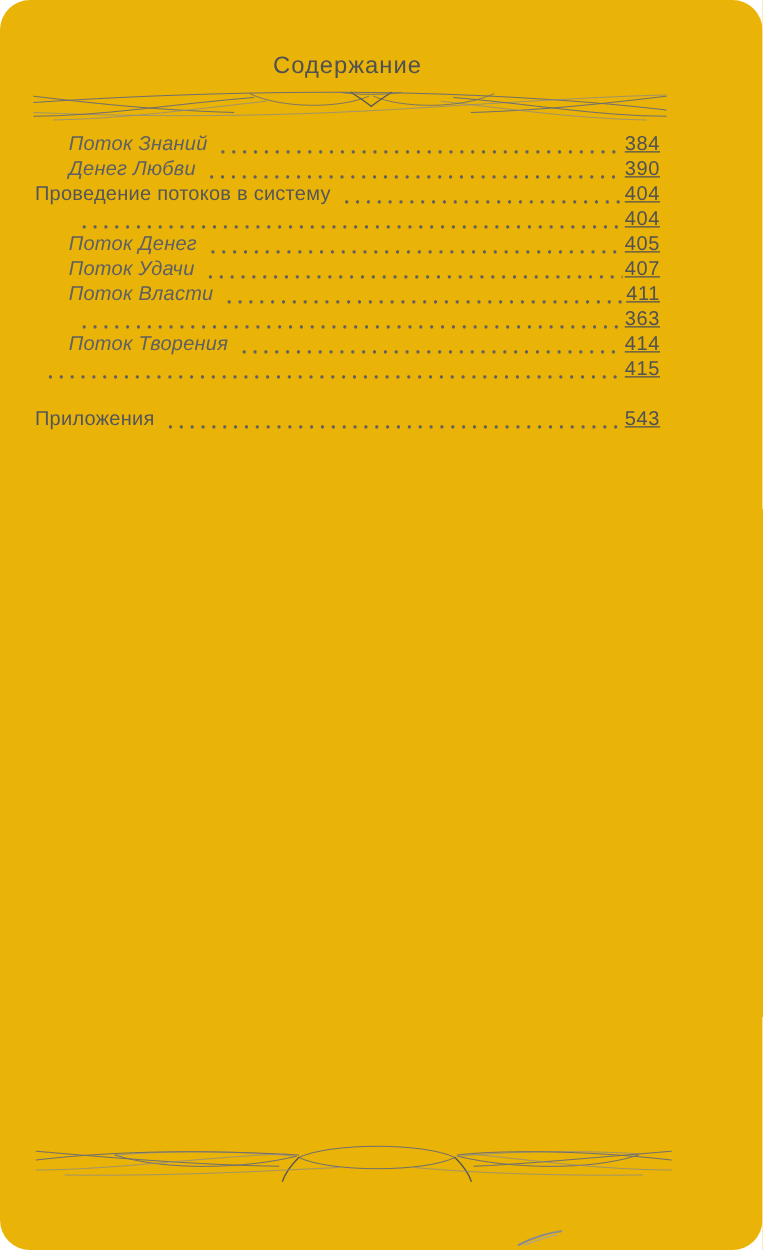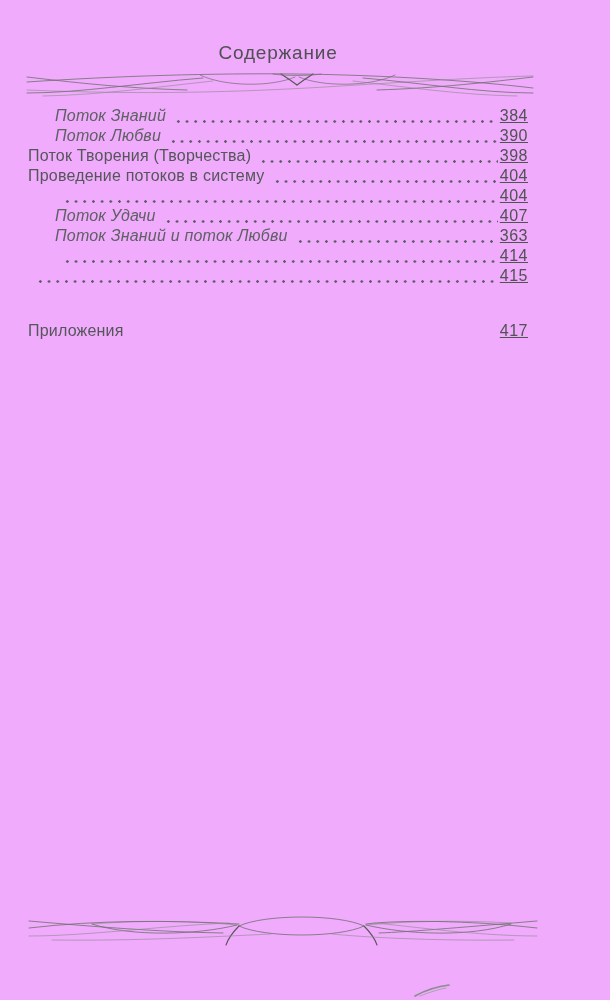--- a/index.html
+++ b/index.html
@@ -4,24 +4,25 @@
 <style>
   html, body {
     margin: 0;
     padding: 0;
     background: #ffffff;
   }
   .page {
     position: relative;
     width: 610px;
     height: 1000px;
-    background: #f0abfc;
+    background: #eab308;
     overflow: hidden;
     font-family: "Liberation Sans", "DejaVu Sans", sans-serif;
     color: var(--text-color, #54565a);
+    border-radius: 24px;
   }
   .page-title {
     position: absolute;
     top: 42px;
     left: 28px;
     width: 500px;
     margin: 0;
     text-align: center;
     font-size: 19px;
     font-weight: 400;
@@ -47,21 +48,21 @@
     left: 28px;
     top: 106px;
     width: 500px;
     font-size: 16px;
     line-height: 20px;
     letter-spacing: 0.2px;
   }
   .toc-row { display: flex; }
   .toc-row.indent { padding-left: 27px; }
   .toc-row.italic .toc-label { font-style: italic; color: var(--italic-color, #5e6063); }
-  .toc-row.gap { margin-top: 35px; align-items: center; }
+  .toc-row.gap { margin-top: 20px; }
   .toc-label { white-space: nowrap; }
   .toc-leader {
     flex: 1;
     margin: 0 2px 0 6px;
     background-image: radial-gradient(circle, var(--dot-color, #5b5d60) 1.05px, rgba(0,0,0,0) 1.5px);
     background-size: 8.7px 9px;
     background-repeat: repeat-x;
     background-position: 2px bottom;
   }
   .toc-page {
@@ -103,60 +104,65 @@
     </svg>
   </div>
 
   <div class="toc">
       <div class="toc-row indent italic">
         <span class="toc-label">Поток Знаний</span>
         <span class="toc-leader"></span>
         <span class="toc-page">384</span>
       </div>
       <div class="toc-row indent italic">
-        <span class="toc-label">Поток Любви</span>
+        <span class="toc-label">Денег Любви</span>
         <span class="toc-leader"></span>
         <span class="toc-page">390</span>
-      </div>
-      <div class="toc-row">
-        <span class="toc-label">Поток Творения (Творчества)</span>
-        <span class="toc-leader"></span>
-        <span class="toc-page">398</span>
       </div>
       <div class="toc-row">
         <span class="toc-label">Проведение потоков в систему</span>
         <span class="toc-leader"></span>
         <span class="toc-page">404</span>
       </div>
       <div class="toc-row indent italic">
         <span class="toc-leader"></span>
         <span class="toc-page">404</span>
       </div>
       <div class="toc-row indent italic">
+        <span class="toc-label">Поток Денег</span>
+        <span class="toc-leader"></span>
+        <span class="toc-page">405</span>
+      </div>
+      <div class="toc-row indent italic">
         <span class="toc-label">Поток Удачи</span>
         <span class="toc-leader"></span>
         <span class="toc-page">407</span>
       </div>
       <div class="toc-row indent italic">
-        <span class="toc-label">Поток Знаний и поток Любви</span>
+        <span class="toc-label">Поток Власти</span>
+        <span class="toc-leader"></span>
+        <span class="toc-page">411</span>
+      </div>
+      <div class="toc-row indent italic">
         <span class="toc-leader"></span>
         <span class="toc-page">363</span>
       </div>
       <div class="toc-row indent italic">
+        <span class="toc-label">Поток Творения</span>
         <span class="toc-leader"></span>
         <span class="toc-page">414</span>
       </div>
       <div class="toc-row">
         <span class="toc-leader"></span>
         <span class="toc-page">415</span>
       </div>
       <div class="toc-row gap">
         <span class="toc-label">Приложения</span>
         <span class="toc-leader"></span>
-        <span class="toc-page">417</span>
+        <span class="toc-page">543</span>
       </div>
     </div>
 
   <div class="ornament bottom">
     <svg viewBox="0 0 512 42" fill="none" xmlns="http://www.w3.org/2000/svg">
       <g stroke="#6e6e6e" stroke-width="0.8" stroke-linecap="round">
 
         <path d="M212,16 C237,4 312,4 337,16 C312,28 237,28 212,16"></path>
 
         <path d="M212,16 C205,23 201,29 199,35" stroke-width="1.1" stroke="#555"></path>

